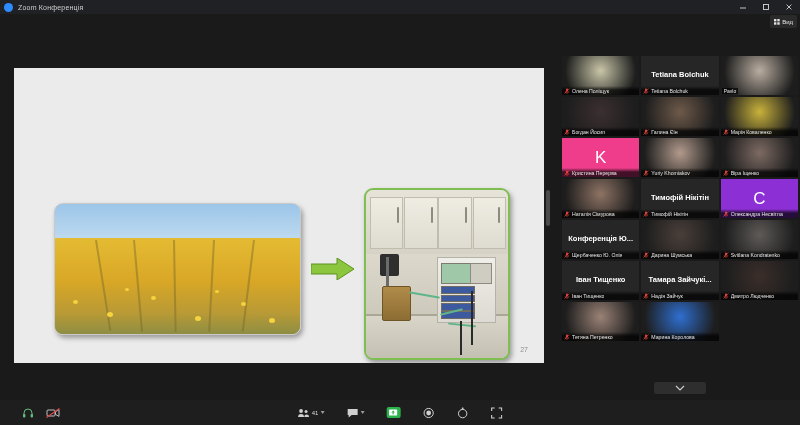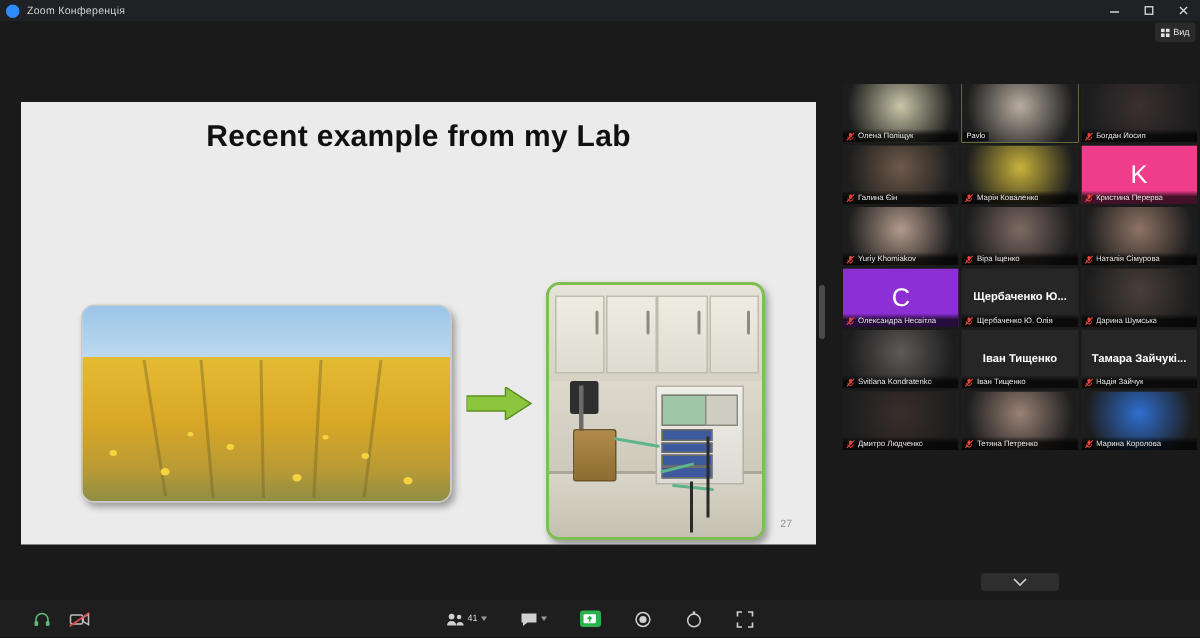--- a/index.html
+++ b/index.html
@@ -165,21 +165,20 @@
       <rect x="3.3" y="0" width="2.4" height="2.4" fill="#e2e2e2"></rect>
       <rect x="0" y="3.3" width="2.4" height="2.4" fill="#e2e2e2"></rect>
       <rect x="3.3" y="3.3" width="2.4" height="2.4" fill="#e2e2e2"></rect>
     </svg>
     <span class="vb-label">Вид</span>
   </div>
 
   <div class="stage">
 
     <div class="slide">
-      <div class="slide-title">Recent example from my Lab</div>
 
       <div class="photo-field">
         <div class="pf-sky"></div>
         <div class="pf-field"></div>
         <div class="pf-row" style="left:40px;top:36px;width:2px;height:92px;transform:rotate(-9deg);"></div>
         <div class="pf-row" style="left:78px;top:36px;width:2px;height:92px;transform:rotate(-5deg);"></div>
         <div class="pf-row" style="left:118px;top:36px;width:2px;height:92px;transform:rotate(-1deg);"></div>
         <div class="pf-row" style="left:158px;top:36px;width:2px;height:92px;transform:rotate(3deg);"></div>
         <div class="pf-row" style="left:198px;top:36px;width:2px;height:92px;transform:rotate(7deg);"></div>
         <div class="pf-spec" style="left:18px;top:96px;width:5px;height:4px;"></div>
@@ -241,20 +240,32 @@
           <div class="namebar">
             <svg class="mic-off" viewBox="0 0 8 8">
               <rect x="2.7" y="0.8" width="2.6" height="4" rx="1.3" fill="#e8453c"></rect>
               <path d="M1.6 4.2 a2.4 2.4 0 0 0 4.8 0" fill="none" stroke="#e8453c" stroke-width="0.8"></path>
               <line x1="4" y1="6.4" x2="4" y2="7.4" stroke="#e8453c" stroke-width="0.8"></line>
               <line x1="0.7" y1="7.4" x2="7.3" y2="0.8" stroke="#e8453c" stroke-width="0.9"></line>
             </svg>
             <span class="nm">Олена Поліщук</span>
           </div>
         </div>
+        <div class="tile">
+          <div class="nm-center">Tetiana Bolchuk</div>
+          <div class="namebar">
+            <svg class="mic-off" viewBox="0 0 8 8">
+              <rect x="2.7" y="0.8" width="2.6" height="4" rx="1.3" fill="#e8453c"></rect>
+              <path d="M1.6 4.2 a2.4 2.4 0 0 0 4.8 0" fill="none" stroke="#e8453c" stroke-width="0.8"></path>
+              <line x1="4" y1="6.4" x2="4" y2="7.4" stroke="#e8453c" stroke-width="0.8"></line>
+              <line x1="0.7" y1="7.4" x2="7.3" y2="0.8" stroke="#e8453c" stroke-width="0.9"></line>
+            </svg>
+            <span class="nm">Tetiana Bolchuk</span>
+          </div>
+        </div>
         <div class="tile speaking">
           <div class="vid" style="background:radial-gradient(circle at 50% 38%, #b9ada0, #1d1d1d 78%);"></div>
           <div class="tag">Pavlo</div>
         </div>
         <div class="tile">
           <div class="vid" style="background:radial-gradient(circle at 50% 38%, #3b2f31, #1d1d1d 78%);"></div>
           <div class="namebar">
             <svg class="mic-off" viewBox="0 0 8 8">
               <rect x="2.7" y="0.8" width="2.6" height="4" rx="1.3" fill="#e8453c"></rect>
               <path d="M1.6 4.2 a2.4 2.4 0 0 0 4.8 0" fill="none" stroke="#e8453c" stroke-width="0.8"></path>
@@ -330,33 +341,45 @@
             <svg class="mic-off" viewBox="0 0 8 8">
               <rect x="2.7" y="0.8" width="2.6" height="4" rx="1.3" fill="#e8453c"></rect>
               <path d="M1.6 4.2 a2.4 2.4 0 0 0 4.8 0" fill="none" stroke="#e8453c" stroke-width="0.8"></path>
               <line x1="4" y1="6.4" x2="4" y2="7.4" stroke="#e8453c" stroke-width="0.8"></line>
               <line x1="0.7" y1="7.4" x2="7.3" y2="0.8" stroke="#e8453c" stroke-width="0.9"></line>
             </svg>
             <span class="nm">Наталія Сімурова</span>
           </div>
         </div>
         <div class="tile">
+          <div class="nm-center">Тимофій Нікітін</div>
+          <div class="namebar">
+            <svg class="mic-off" viewBox="0 0 8 8">
+              <rect x="2.7" y="0.8" width="2.6" height="4" rx="1.3" fill="#e8453c"></rect>
+              <path d="M1.6 4.2 a2.4 2.4 0 0 0 4.8 0" fill="none" stroke="#e8453c" stroke-width="0.8"></path>
+              <line x1="4" y1="6.4" x2="4" y2="7.4" stroke="#e8453c" stroke-width="0.8"></line>
+              <line x1="0.7" y1="7.4" x2="7.3" y2="0.8" stroke="#e8453c" stroke-width="0.9"></line>
+            </svg>
+            <span class="nm">Тимофій Нікітін</span>
+          </div>
+        </div>
+        <div class="tile">
           <div class="avatar-initial" style="background:#8c2fd4;">C</div>
           <div class="namebar">
             <svg class="mic-off" viewBox="0 0 8 8">
               <rect x="2.7" y="0.8" width="2.6" height="4" rx="1.3" fill="#e8453c"></rect>
               <path d="M1.6 4.2 a2.4 2.4 0 0 0 4.8 0" fill="none" stroke="#e8453c" stroke-width="0.8"></path>
               <line x1="4" y1="6.4" x2="4" y2="7.4" stroke="#e8453c" stroke-width="0.8"></line>
               <line x1="0.7" y1="7.4" x2="7.3" y2="0.8" stroke="#e8453c" stroke-width="0.9"></line>
             </svg>
             <span class="nm">Олександра Несвітла</span>
           </div>
         </div>
         <div class="tile">
-          <div class="nm-center">Щербаченко  Ю...</div>
+          <div class="nm-center">Конференція  Ю...</div>
           <div class="namebar">
             <svg class="mic-off" viewBox="0 0 8 8">
               <rect x="2.7" y="0.8" width="2.6" height="4" rx="1.3" fill="#e8453c"></rect>
               <path d="M1.6 4.2 a2.4 2.4 0 0 0 4.8 0" fill="none" stroke="#e8453c" stroke-width="0.8"></path>
               <line x1="4" y1="6.4" x2="4" y2="7.4" stroke="#e8453c" stroke-width="0.8"></line>
               <line x1="0.7" y1="7.4" x2="7.3" y2="0.8" stroke="#e8453c" stroke-width="0.9"></line>
             </svg>
             <span class="nm">Щербаченко Ю. Олія</span>
           </div>
         </div>

